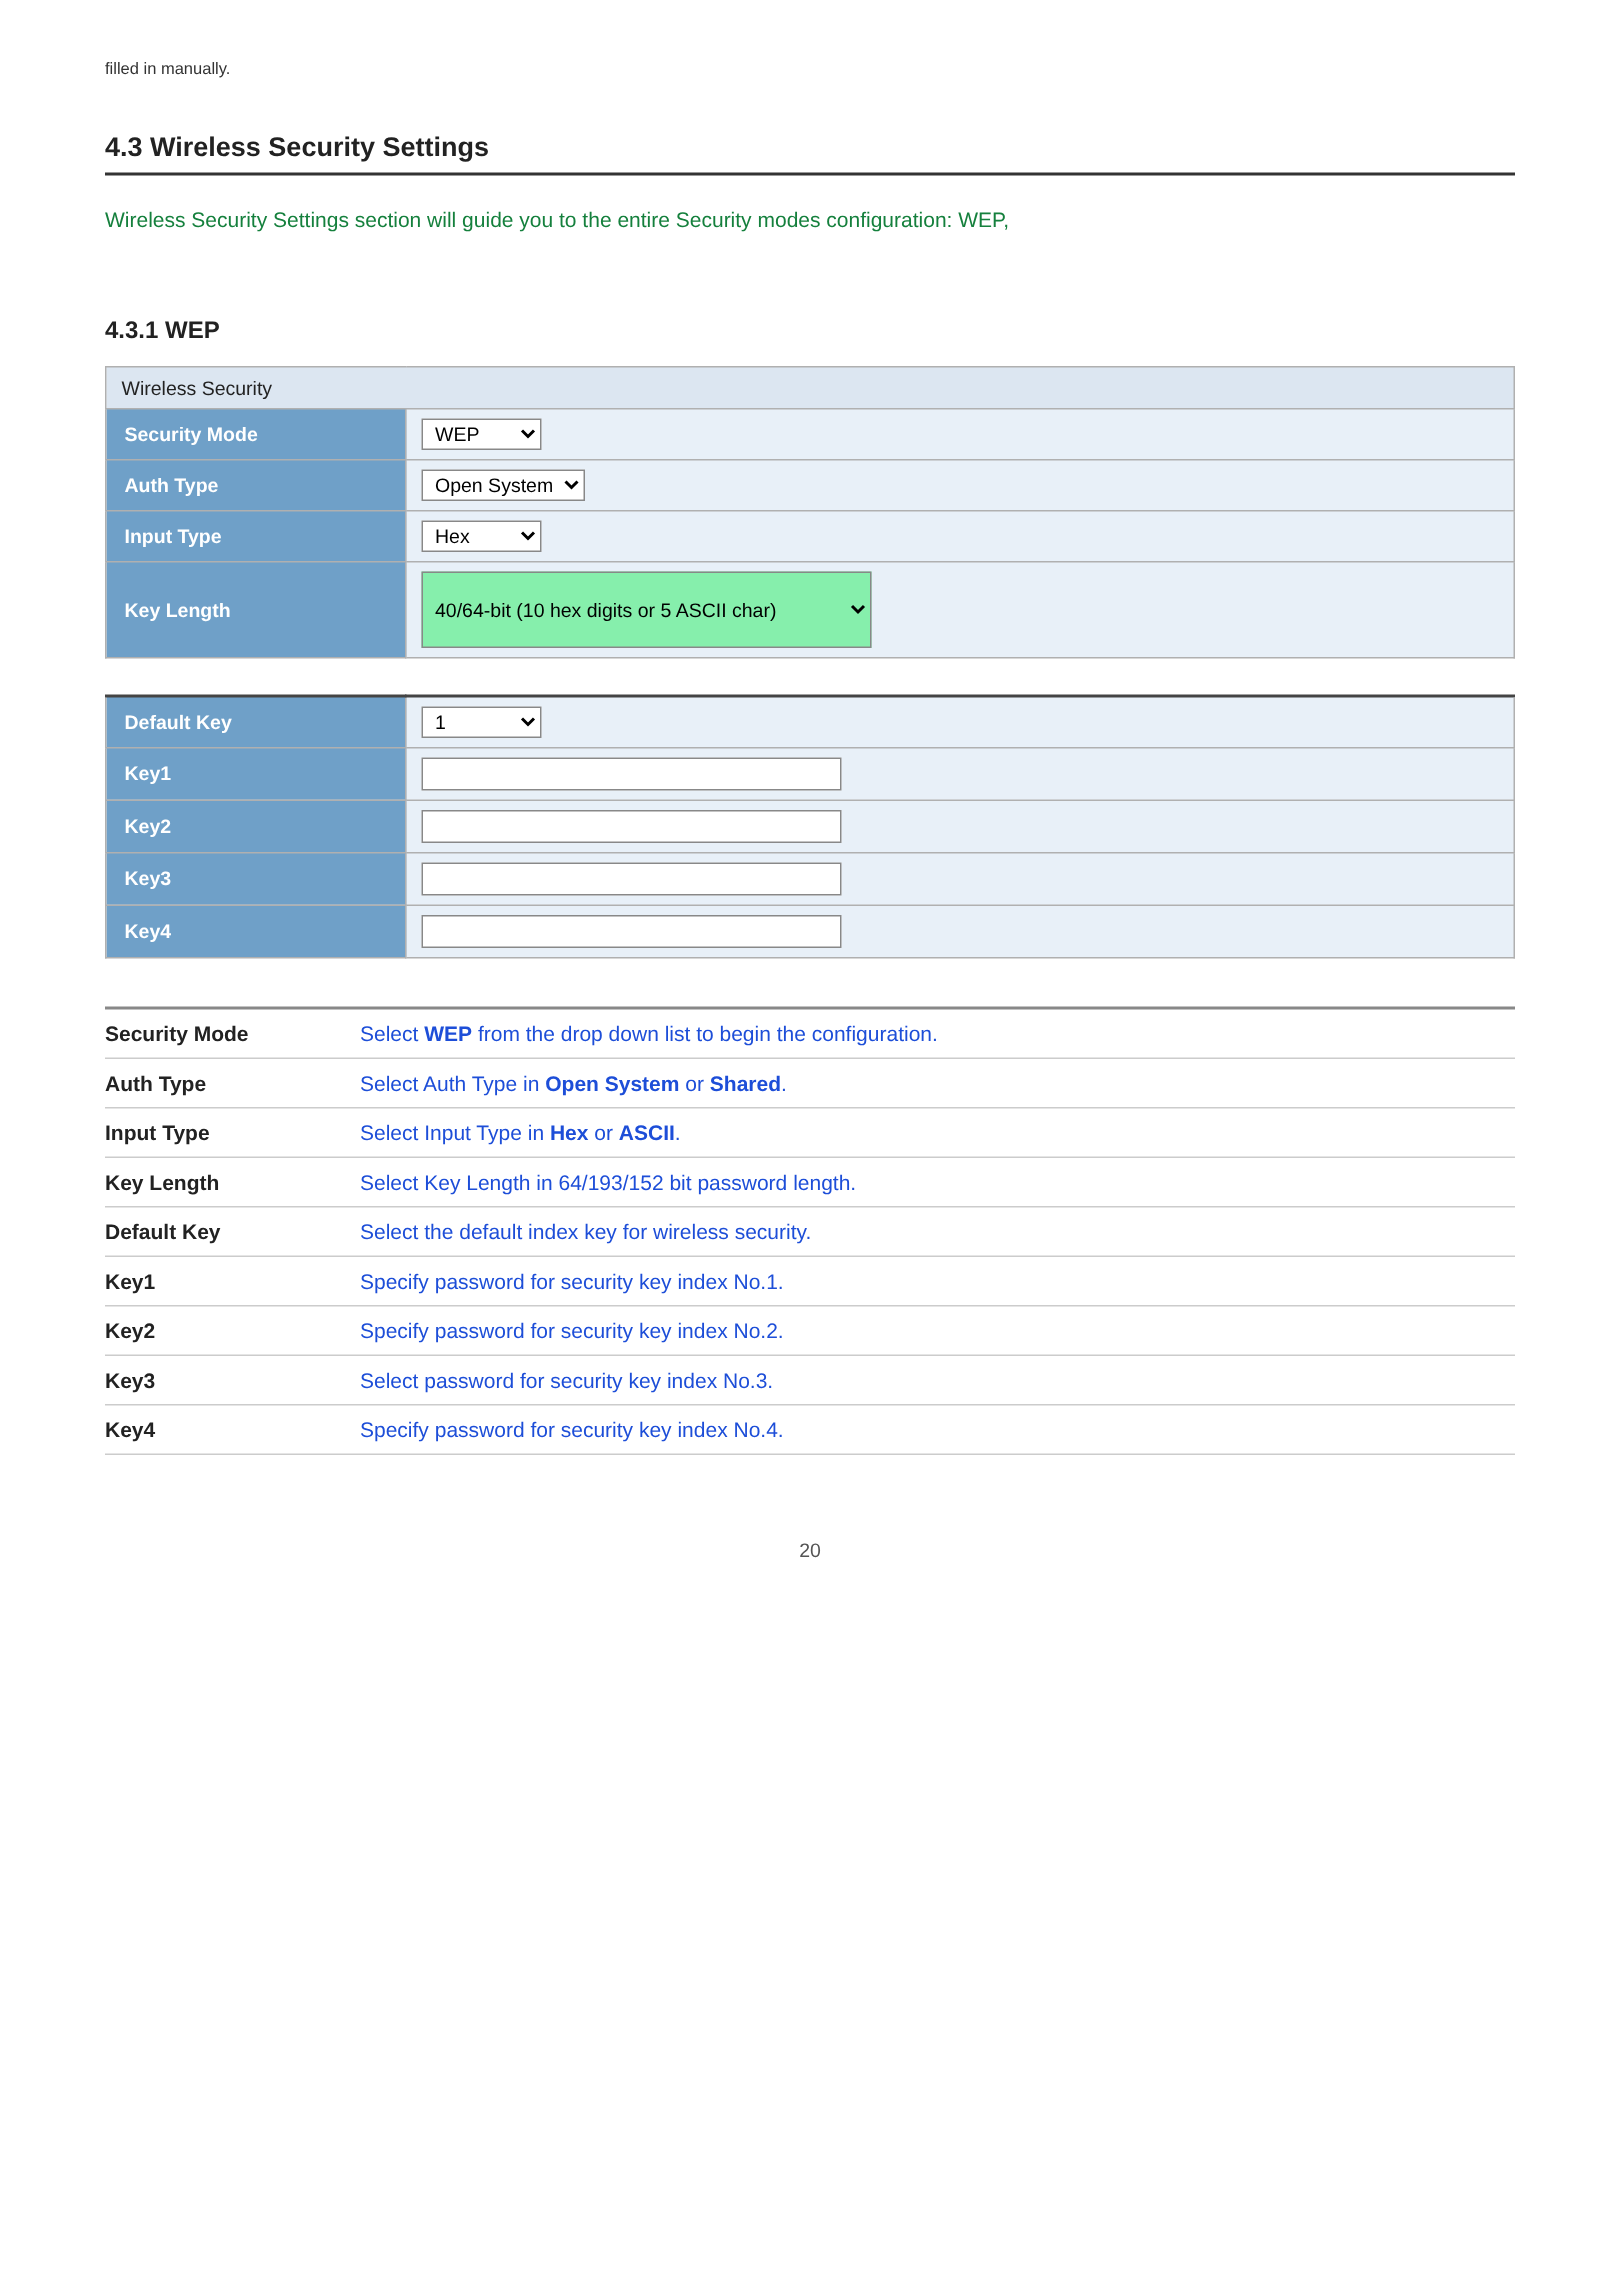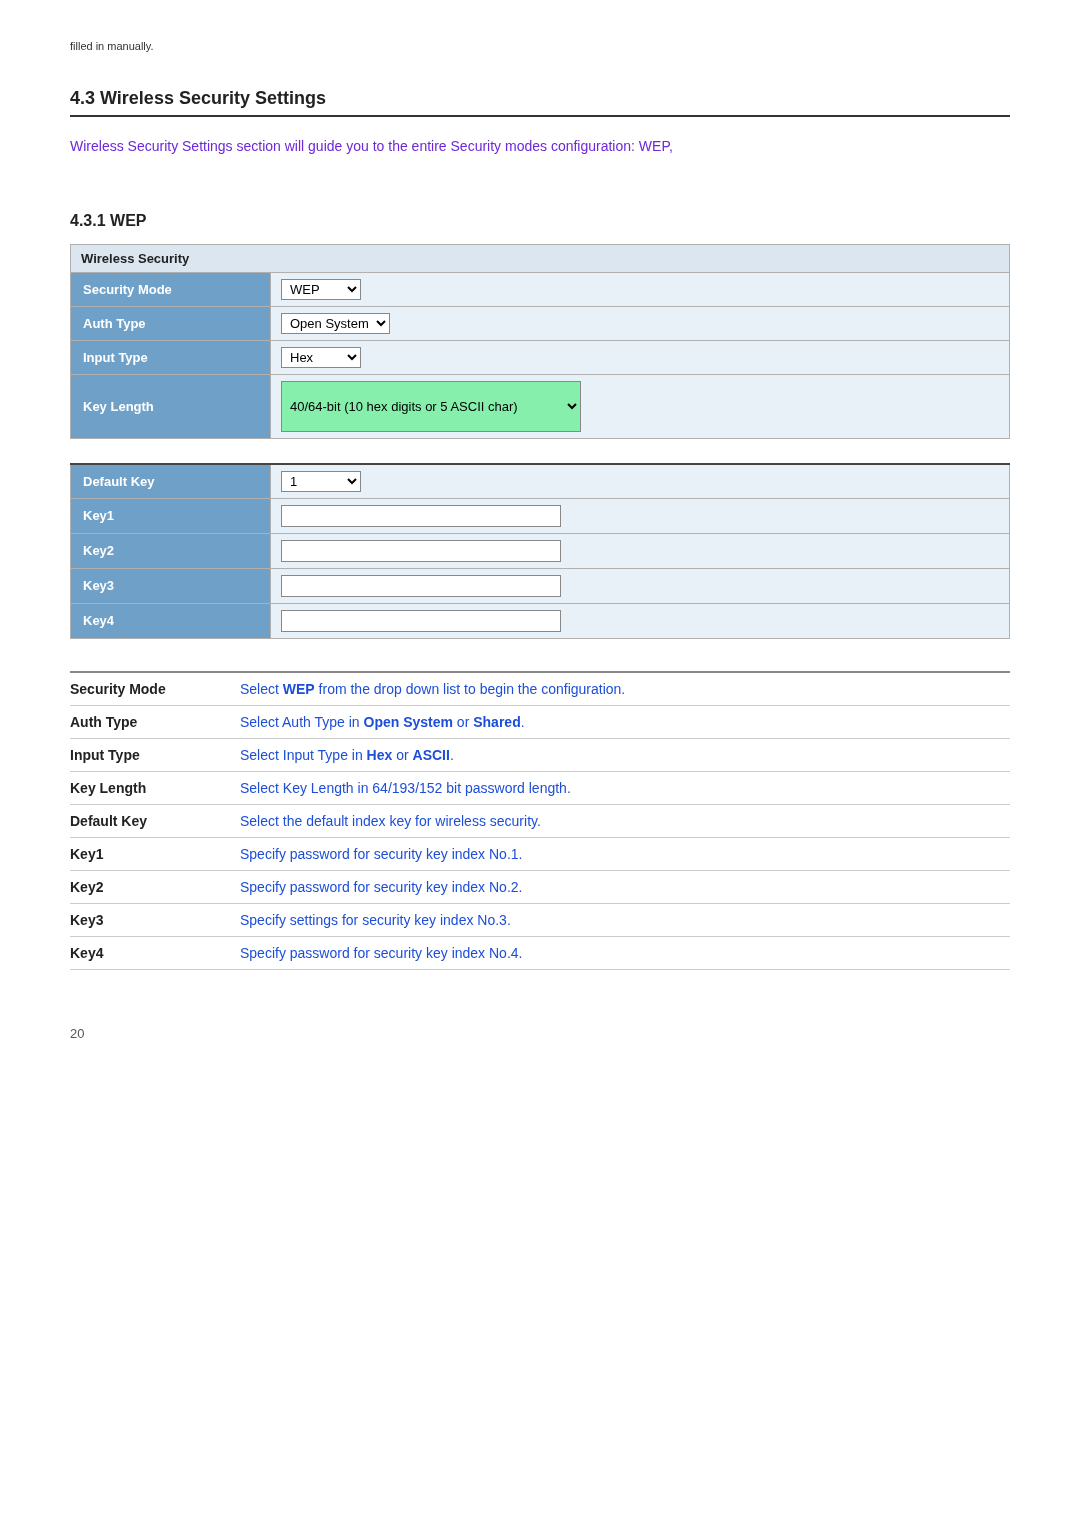--- a/index.html
+++ b/index.html
@@ -19,38 +19,38 @@
     }
     .section-title {
       font-size: 18px;
       font-weight: bold;
       border-bottom: 2px solid #333;
       padding-bottom: 6px;
       margin-bottom: 18px;
     }
     .section-desc {
       font-size: 14px;
-      color: #6d28d9;
+      color: #15803d;
       line-height: 1.6;
       margin-bottom: 32px;
     }
     .subsection-title {
       font-size: 16px;
       font-weight: bold;
       margin-bottom: 14px;
     }
     
     .ws-table {
       width: 100%;
       border-collapse: collapse;
       margin-bottom: 24px;
     }
     .ws-table-header {
       background: #dce6f1;
-      font-weight: bold;
+      font-weight: normal;
       font-size: 13px;
       padding: 6px 10px;
       border: 1px solid #b0b0b0;
       margin-top: 11px;
     }
     .ws-row {
       border: 1px solid #b0b0b0;
     }
     .ws-label {
       background: #6fa0c8;
@@ -128,21 +128,21 @@
       width: 160px;
       vertical-align: top;
       white-space: nowrap;
     }
     .desc-value {
       font-size: 14px;
       padding: 8px 10px;
       color: #1d4ed8;
     }
     .page-number {
-      text-align: left;
+      text-align: center;
       font-size: 13px;
       color: #555;
       margin-top: 56px;
     }
   </style>
 </head>
 <body>
 
 <p class="intro-text">filled in manually.</p>
 
@@ -266,21 +266,21 @@
       <td class="desc-value">Specify password for security key index No.1.</td>
     </tr>
 
     <tr class="desc-row">
       <td class="desc-label">Key2</td>
       <td class="desc-value">Specify password for security key index No.2.</td>
     </tr>
 
     <tr class="desc-row">
       <td class="desc-label">Key3</td>
-      <td class="desc-value">Specify settings for security key index No.3.</td>
+      <td class="desc-value">Select password for security key index No.3.</td>
     </tr>
 
     <tr class="desc-row">
       <td class="desc-label">Key4</td>
       <td class="desc-value">Specify password for security key index No.4.</td>
     </tr>
   </tbody>
 </table>
 
 <div class="page-number">20</div>

